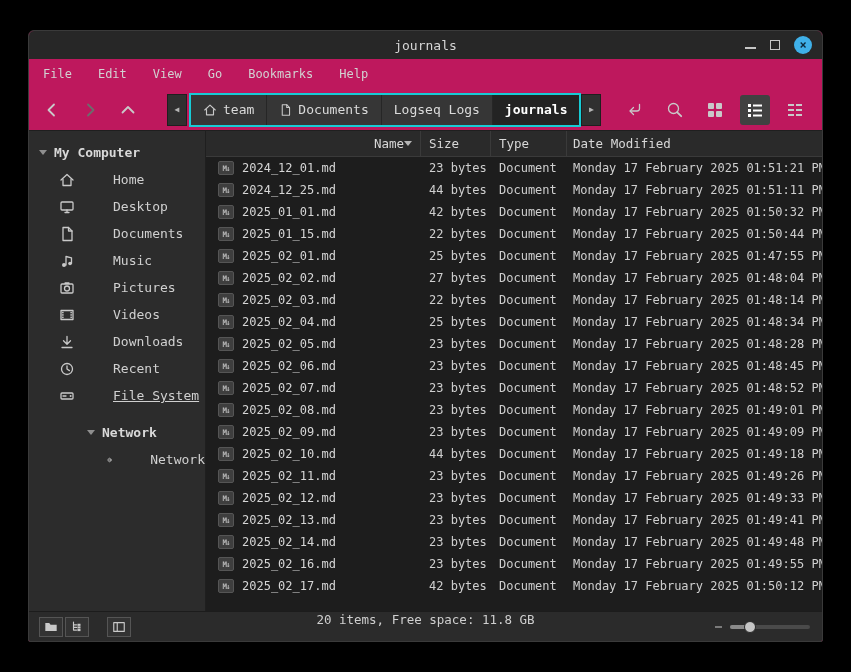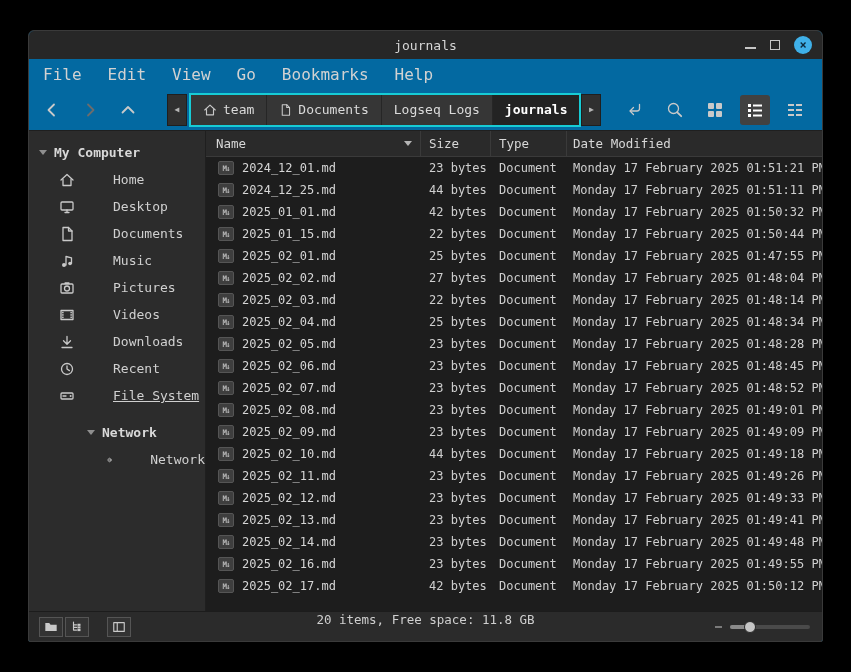--- a/index.html
+++ b/index.html
@@ -1,37 +1,37 @@
 <!DOCTYPE html>
 <html><head>
 <meta charset="utf-8">
 <style>
   * { box-sizing: border-box; margin: 0; padding: 0; }
   html,body { width: 851px; height: 672px; background:#000; overflow:hidden;
               font-family:"DejaVu Sans Mono", monospace; }
 
   .window { position:absolute; left:28px; top:30px; width:795px; height:612px;
-            background:#0369a1; border:1px solid #3a3a3a; border-radius:6px 6px 2px 2px;
+            background:#be185d; border:1px solid #3a3a3a; border-radius:6px 6px 2px 2px;
             display:flex; flex-direction:column; overflow:hidden; }
 
   
   .titlebar { height:28px; position:relative; background:#272727; flex:0 0 auto; }
   .title { position:absolute; left:0; right:0; top:0; height:28px; display:flex;
            align-items:center; justify-content:center; color:#d6d6d6; font-size:13px; }
   .controls { position:absolute; right:10px; top:0; height:28px; display:flex;
               align-items:center; gap:14px; }
   .ctl-min { width:11px; height:2px; background:#c6c6c6; margin-top:6px; cursor:pointer; }
   .ctl-max { width:10px; height:10px; border:1px solid #c6c6c6; cursor:pointer; }
   .ctl-close { width:18px; height:18px; border-radius:50%; background:#3fb0e8; color:#0d2a3c;
                display:flex; align-items:center; justify-content:center; font-size:12px;
                font-weight:bold; line-height:1; cursor:pointer; }
 
   
   .menubar { height:30px; display:flex; align-items:center; padding-left:12px; gap:22px;
-             color:#d2d2d2; font-size:16px; flex:0 0 auto; }
+             color:#d2d2d2; font-size:12px; flex:0 0 auto; }
   .menu-item { cursor:pointer; padding:2px 2px; }
 
   
   .toolbar { height:42px; display:flex; align-items:center; padding:0 12px 0 10px;
              border-bottom:1px solid #1f1f1f; flex:0 0 auto; }
   .navbtn { width:26px; height:30px; display:flex; align-items:center; justify-content:center;
             cursor:pointer; margin-right:12px; }
   .pathscroll { width:20px; height:32px; background:#303030; border:1px solid #1f1f1f;
                 color:#b5b5b5; font-size:8px; display:flex; align-items:center;
                 justify-content:center; cursor:pointer; margin-left:14px; }
@@ -68,21 +68,21 @@
   .side-item span.lbl { white-space:nowrap;margin-left:28px; }
   .side-item.underline span.lbl { text-decoration:underline; }
   .side-section + .side-section { margin-top:10px;padding-left:48px; }
 
   .main { flex:1 1 auto; background:#1d1d1d; display:flex; flex-direction:column; min-width:0; }
 
   
   .listheader { height:26px; display:flex; background:#2a2a2a; border-bottom:1px solid #3a3a3a;
                 color:#d8d8d8; font-size:12.5px; flex:0 0 auto; }
   .lh-cell { display:flex; align-items:center; border-right:1px solid #3a3a3a; cursor:pointer; }
-  .lh-name { width:215px; padding-left:10px; justify-content:space-between; }
+  .lh-name { width:215px; padding-left:10px; justify-content:flex-end; }
   .lh-size { width:70px;  padding-left:8px; }
   .lh-type { width:76px;  padding-left:8px; }
   .lh-date { flex:1; padding-left:6px; border-right:none; }
   .sort-caret { width:0; height:0; border-left:4px solid transparent;
                 border-right:4px solid transparent; border-top:5px solid #b5b5b5;
                 margin-right:8px; }
 
   
   .filelist { flex:1 1 auto; overflow:hidden; font-size:12px; color:#cfcfcf; }
   .row { height:22px; display:flex; align-items:center; cursor:pointer; }

